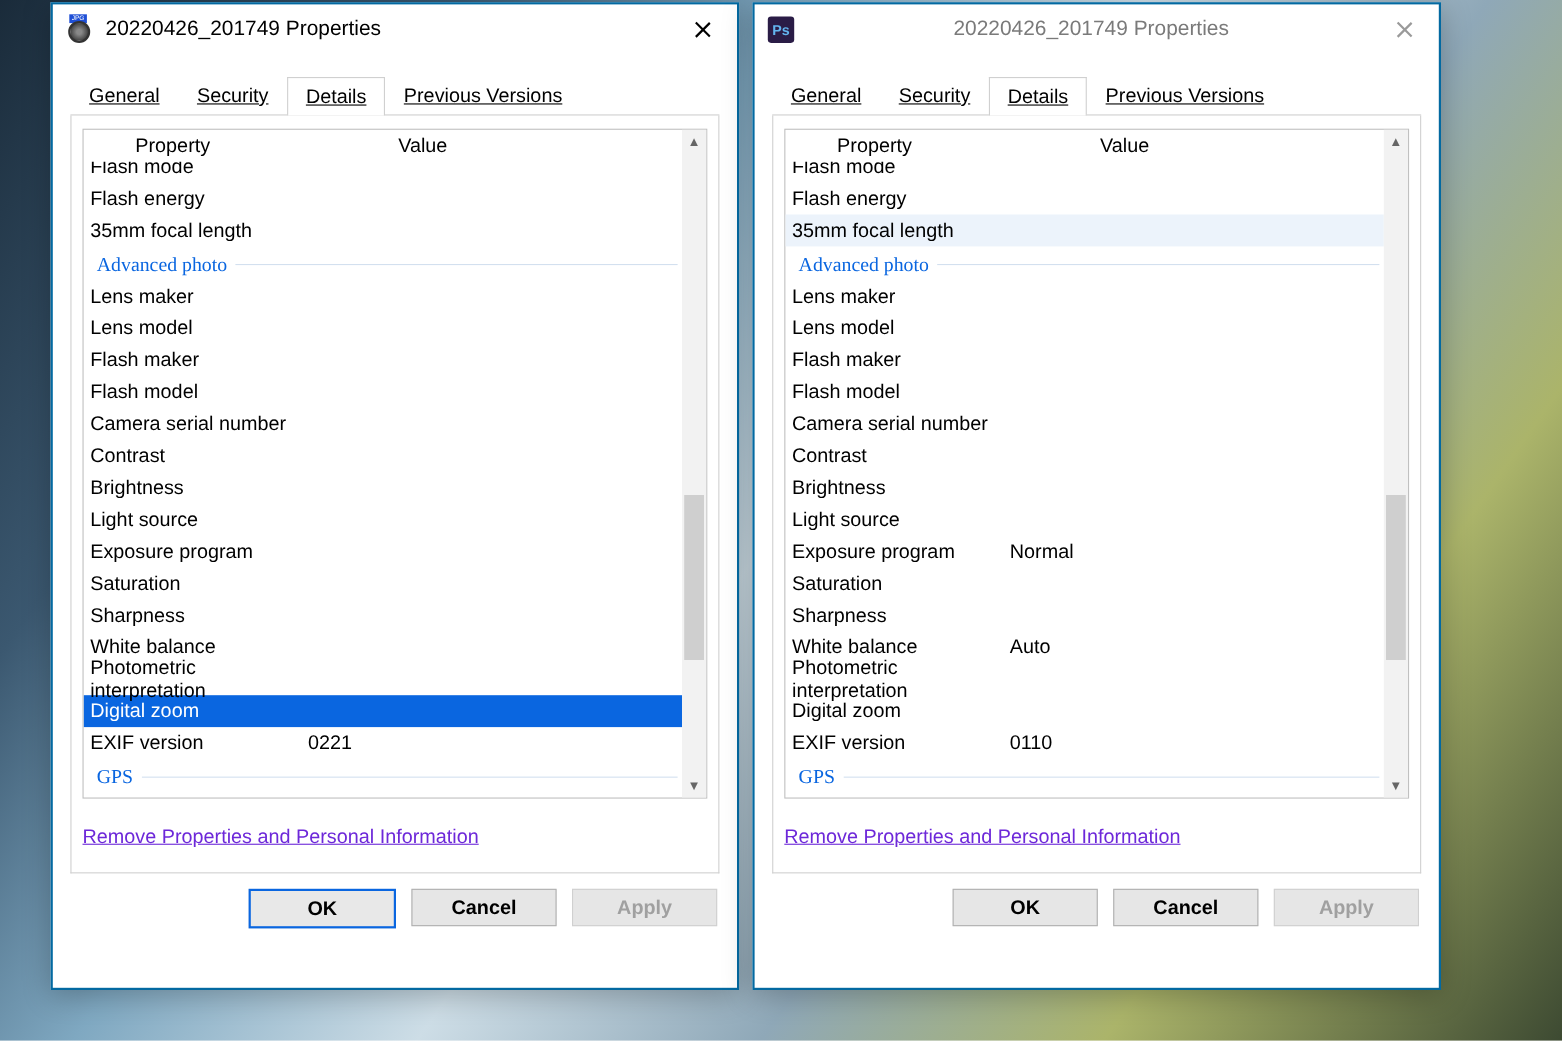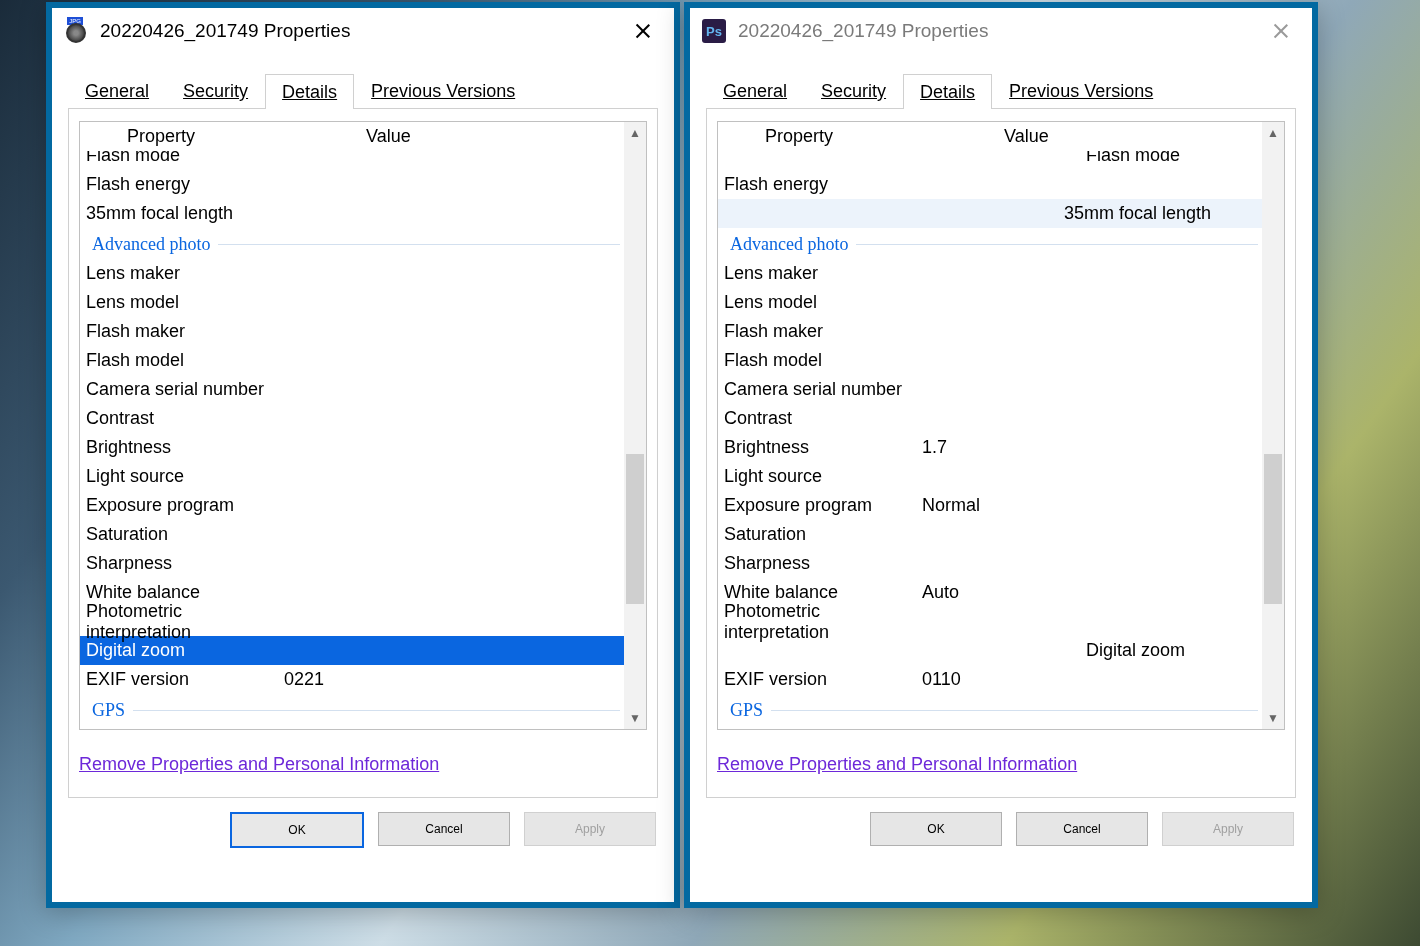--- a/index.html
+++ b/index.html
@@ -1,19 +1,19 @@
 <!DOCTYPE html>
 <html><head>
 <meta charset="utf-8">
 <style>
   html,body{margin:0;padding:0;width:1420px;height:946px;font-family:"Segoe UI",Tahoma,sans-serif;font-size:17px;color:#000;overflow:hidden;}
   .desktop-bg{position:absolute;inset:0;background:linear-gradient(125deg,#1a2b3a 0%,#3b5870 20%,#7fa8c1 35%,#cddde6 50%,#8fa8b8 65%,#abb46a 80%,#3d4a32 100%);}
 
-  .dialog{position:absolute;background:#fff;border:6px solid #0369a1;box-shadow:0 5px 25px rgba(0,0,0,0.25);}
-  .dialog.inactive .titlebar{color:#7a7a7a;}
+  .dialog{position:absolute;background:#fff;border:2px solid #0369a1;box-shadow:0 5px 25px rgba(0,0,0,0.25);}
+  .dialog.inactive .titlebar{color:#7a7a7a;text-align:center;}
   .titlebar{display:flex;align-items:center;height:46px;padding:0 4px 0 12px;}
   .app-icon{width:24px;height:24px;display:flex;align-items:center;justify-content:center;margin-right:12px;font-size:14px;}
   .title-text{flex:1;font-size:19px;}
   .close-btn{width:54px;height:40px;display:flex;align-items:center;justify-content:center;}
   .close-x{width:14px;height:14px;position:relative;}
   .close-x::before,.close-x::after{content:"";position:absolute;left:6px;top:-2px;width:1.5px;height:18px;background:#000;}
   .close-x::before{transform:rotate(45deg);}
   .close-x::after{transform:rotate(-45deg);}
   .dialog.inactive .close-x::before,.dialog.inactive .close-x::after{background:#9a9a9a;}
 
@@ -21,36 +21,36 @@
   .tab{padding:6px 16px 6px 16px;border:1px solid transparent;border-bottom:none;font-size:18px;text-decoration:underline;}
   .tab.active{border-color:#d0d0d0;background:#fff;position:relative;top:1px;padding-top:7px;}
 
   .content{border:1px solid #d0d0d0;border-top:none;margin:0 16px;padding:12px 10px 8px 10px;position:relative;}
   .list-wrap{border:1px solid #c0c0c0;position:relative;}
   .list-header{display:flex;padding:4px 0 4px 6px;}
   .col-prop{width:198px;}
   .col-val{flex:1;}
   .header-cell{font-size:18px;margin-left:41px;}
   .list-body{height:578px;overflow:hidden;padding-left:6px;}
-  .row{display:flex;height:29px;align-items:center;font-size:18px;justify-content:flex-end;}
+  .row{display:flex;height:29px;align-items:center;font-size:18px;}
   .row.selected{background:#0a66e0;color:#fff;margin-left:-6px;padding-left:6px;margin-right:22px;}
   .row.hover{background:#ecf3fb;margin-left:-6px;padding-left:6px;margin-right:22px;}
   .section-row{display:flex;align-items:center;height:29px;margin-top:2px;font-family:Liberation Serif, serif;}
   .section-label{color:#0a66e0;font-size:18px;margin-left:6px;margin-right:8px;white-space:nowrap;}
   .section-line{flex:1;height:1px;background:#d3e0ef;margin-right:26px;}
 
   .scrollbar{position:absolute;right:0;top:0;bottom:0;width:22px;background:#f2f2f2;display:flex;flex-direction:column;}
   .sb-btn{height:22px;display:flex;align-items:center;justify-content:center;color:#666;font-size:12px;}
   .sb-track{flex:1;position:relative;}
   .sb-thumb{position:absolute;left:2px;right:2px;background:#cfcfcf;}
 
   .remove-link{color:#6d28d9;font-size:18px;display:inline-block;margin:24px 0 14px 0;}
 
   .button-row{display:flex;justify-content:flex-end;gap:14px;padding:14px 18px 24px 0;}
-  .btn{width:130px;height:32px;background:#e6e6e6;border:1px solid #b0b0b0;display:flex;align-items:center;justify-content:center;font-size:12px;}
+  .btn{width:130px;height:32px;background:#e6e6e6;border:1px solid #b0b0b0;display:flex;align-items:center;justify-content:center;font-size:18px;font-weight:bold;}
   .btn.default{background:#e8e8e8;border:2px solid #0a66e0;}
   .btn.disabled{color:#a0a0a0;border-color:#d0d0d0;}
 
   .ps-icon{background:#2a1c46;color:#63b5ef;width:24px;height:24px;display:flex;align-items:center;justify-content:center;font-weight:600;font-size:13px;border-radius:3px;}
   .jpg-icon{position:relative;width:24px;height:24px;}
   .jpg-icon .lens{width:16px;height:16px;border:2px solid #333;border-radius:50%;position:absolute;bottom:0;left:2px;background:radial-gradient(circle,#888 20%,#444 70%);}
   .jpg-icon .tag{position:absolute;top:-2px;left:3px;width:16px;height:8px;background:#1e4fd6;color:#fff;font-size:6px;text-align:center;line-height:8px;}
 </style>
 </head>
 <body>
@@ -237,21 +237,20 @@
             <div class="row">
               <div class="col-prop">Camera serial number</div>
               <div class="col-val"></div>
             </div>
             <div class="row">
               <div class="col-prop">Contrast</div>
               <div class="col-val"></div>
             </div>
             <div class="row">
               <div class="col-prop">Brightness</div>
-              <div class="col-val">1.7</div>
             </div>
             <div class="row">
               <div class="col-prop">Light source</div>
               <div class="col-val"></div>
             </div>
             <div class="row">
               <div class="col-prop">Exposure program</div>
               <div class="col-val">Normal</div>
             </div>
             <div class="row">

